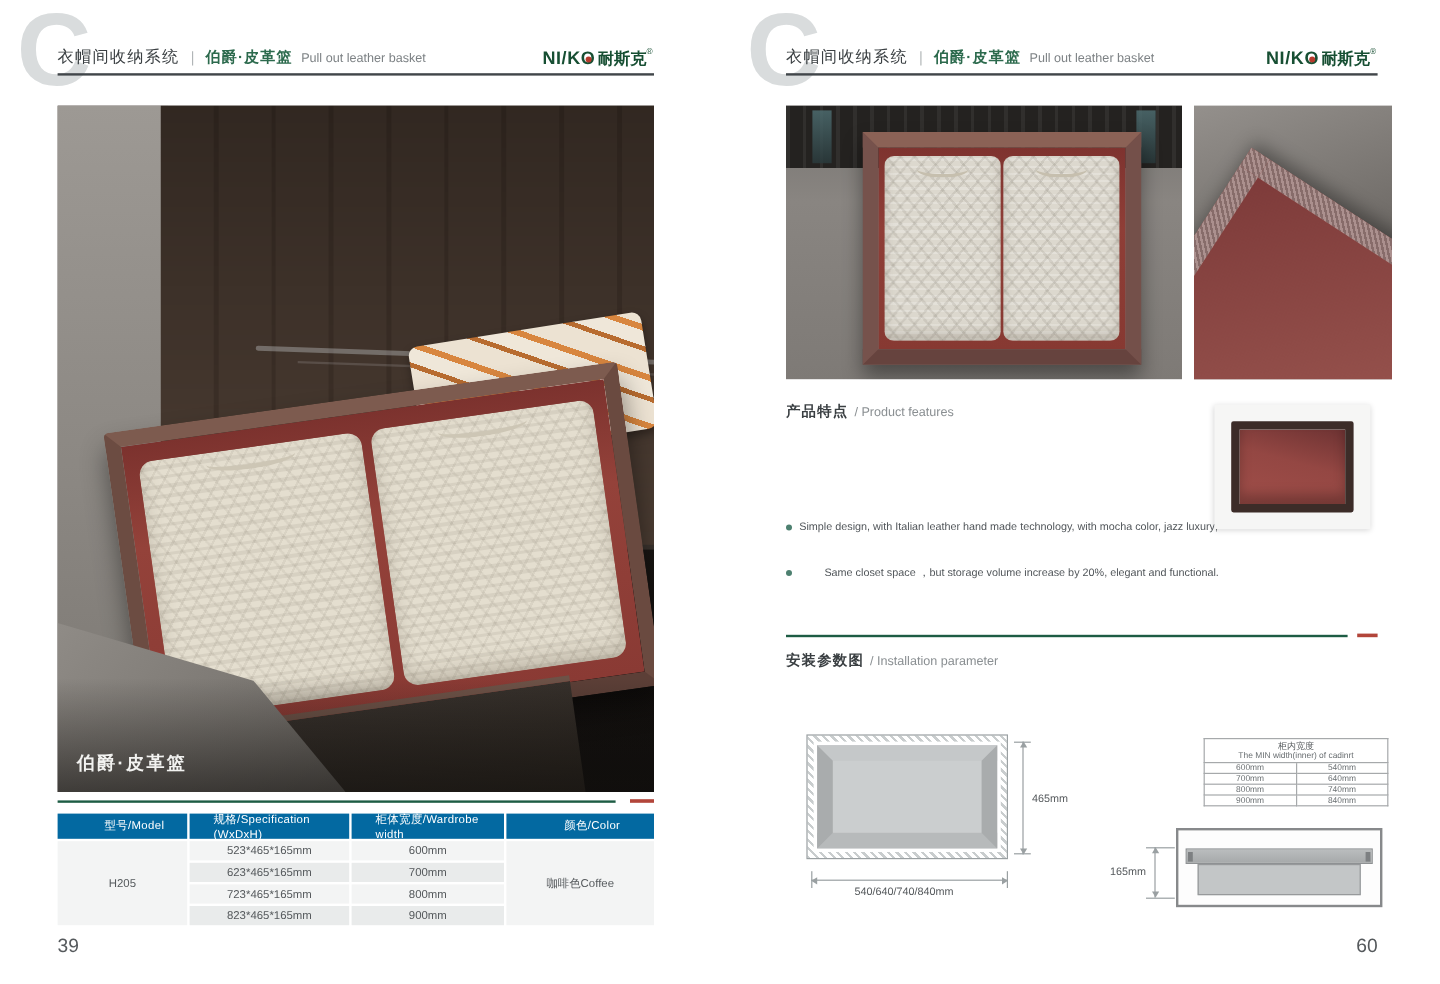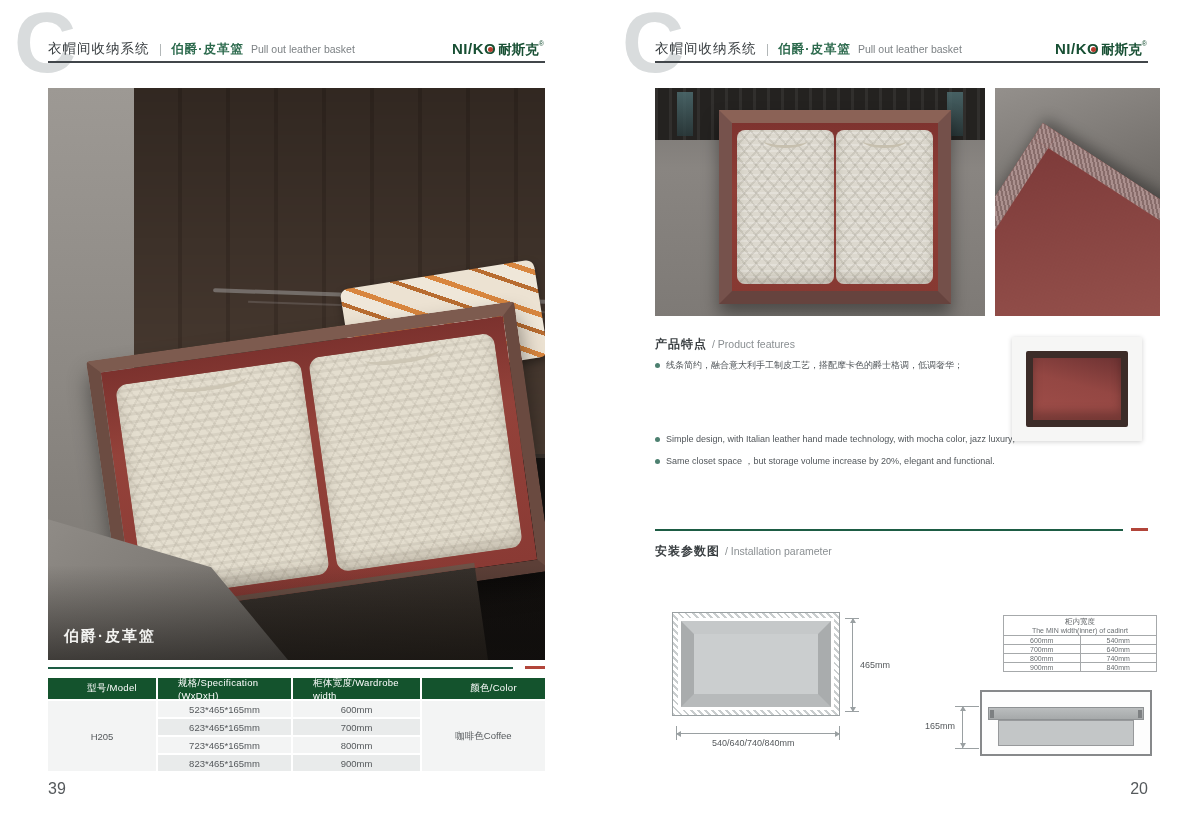--- a/index.html
+++ b/index.html
@@ -55,21 +55,21 @@
     background:linear-gradient(180deg,#36302b,#262019); border-top:5px solid #6d5247; }
   .pm-floor { position:absolute; left:0; bottom:0; width:240px; height:160px;
     background:linear-gradient(135deg,#918d88,#6d6964); clip-path:polygon(0 12%,68% 42%,100% 100%,0 100%); }
   .pm-shade { position:absolute; left:0; bottom:0; width:100%; height:95px; background:linear-gradient(180deg,rgba(18,16,14,0),rgba(18,16,14,.6)); }
   .pm-caption { position:absolute; left:16px; bottom:14px; color:#f2f2f0; font-size:15px; font-weight:bold; letter-spacing:2px; }
 
   
   .spec-table { position:absolute; left:48px; top:678px; width:497px; display:grid;
     grid-template-columns:108px 133px 127px 123px; grid-template-rows:21px repeat(4,16px); gap:2px;
     background:#fff; font-size:9.5px; }
-  .spec-table .th { background:#14532d; color:#ffffff; display:flex; align-items:center; justify-content:center; letter-spacing:.3px;padding-left:20px; }
+  .spec-table .th { background:#0369a1; color:#ffffff; display:flex; align-items:center; justify-content:center; letter-spacing:.3px;padding-left:20px; }
   .spec-table .td { background:#f3f4f4; color:#55595c; display:flex; align-items:center; justify-content:center; }
   .spec-table .alt { background:#e9ebeb; }
   .cell-model { grid-column:1; grid-row:2/6; }
   .cell-color { grid-column:4; grid-row:2/6; }
 
   .pagenum { position:absolute; top:780px; font-size:16px; color:#55595c; z-index:1; }
   .pn-left { left:48px; } .pn-right { left:1118px; width:30px; text-align:right; }
 
   
   .photo-top { position:absolute; left:655px; top:88px; width:330px; height:228px; overflow:hidden;
@@ -97,21 +97,21 @@
     background:linear-gradient(135deg,#7e3b3a 0%,#94504b 60%,#8c4641 100%);
     box-shadow:0 -6px 14px rgba(0,0,0,.35); }
 
   
   .feat-title { position:absolute; left:655px; top:334px; z-index:1; }
   .sect-cn { font-size:12px; font-weight:bold; color:#3a3f42; letter-spacing:1px; }
   .sect-en { font-size:10.5px; color:#8a8f92; margin-left:5px; }
   .bullet { position:absolute; left:655px; display:flex; align-items:flex-start; width:480px; }
   .bullet-dot { flex:0 0 auto; width:5px; height:5px; border-radius:50%; background:#4d8070; margin:3px 6px 0 0; }
   .bullet-text { font-size:9px; color:#51565a; line-height:1.3; }
-  .b-cn1 { top:360px; } .b-cn2 { top:377px; } .b-en1 { top:434px; } .b-en2 { top:456px; }
+  .b-cn1 { top:360px; } .b-cn2 { top:377px; } .b-en1 { top:434px; } .b-en2 { top:472px;gap:21px; }
 
   .thumb { position:absolute; left:1012px; top:337px; width:130px; height:104px; background:#f6f6f5;
     box-shadow:0 1px 5px rgba(0,0,0,.18); display:flex; align-items:center; justify-content:center; }
   .thumb-frame { width:102px; height:76px; border:7px solid #3c2c28; border-radius:2px;
     background:linear-gradient(195deg,#6e3333 0%,#944743 45%,#a04e49 100%);
     box-shadow:inset 0 -8px 10px rgba(0,0,0,.25); }
 
   
   .inst-title { position:absolute; left:655px; top:541px; z-index:1; }
 
@@ -230,24 +230,20 @@
     </div>
   </figure>
 
   <figure class="photo-corner">
     <div class="pc-frame"></div>
   </figure>
 
   <div class="feat-title">
     <span class="sect-cn">产品特点</span><span class="sect-en">/ Product features</span>
   </div>
-  <div class="bullet b-cn1">
-    <span class="bullet-dot"></span>
-    <span class="bullet-text">线条简约，融合意大利手工制皮工艺，搭配摩卡色的爵士格调，低调奢华；</span>
-  </div>
   <div class="bullet b-en1">
     <span class="bullet-dot"></span>
     <span class="bullet-text">Simple design, with Italian leather hand made technology, with mocha color, jazz  luxury;</span>
   </div>
   <div class="bullet b-en2">
     <span class="bullet-dot"></span>
     <span class="bullet-text">Same closet space ，but storage volume increase by 20%, elegant and functional.</span>
   </div>
 
   <div class="thumb">
@@ -304,15 +300,15 @@
 
   <div class="sv-outer">
     <div class="sv-bar"></div>
     <div class="sv-body"></div>
   </div>
   <div class="dim-line-v" style="left:962px; top:706px; height:42px;"></div>
   <div class="tick" style="left:955px; top:706px; width:24px; height:1px;"></div>
   <div class="tick" style="left:955px; top:748px; width:24px; height:1px;"></div>
   <span class="dim-label" style="left:925px; top:721px;">165mm</span>
 
-  <div class="pagenum pn-right">20</div>
+  <div class="pagenum pn-right">60</div>
 
 </div>
 
 </body></html>

